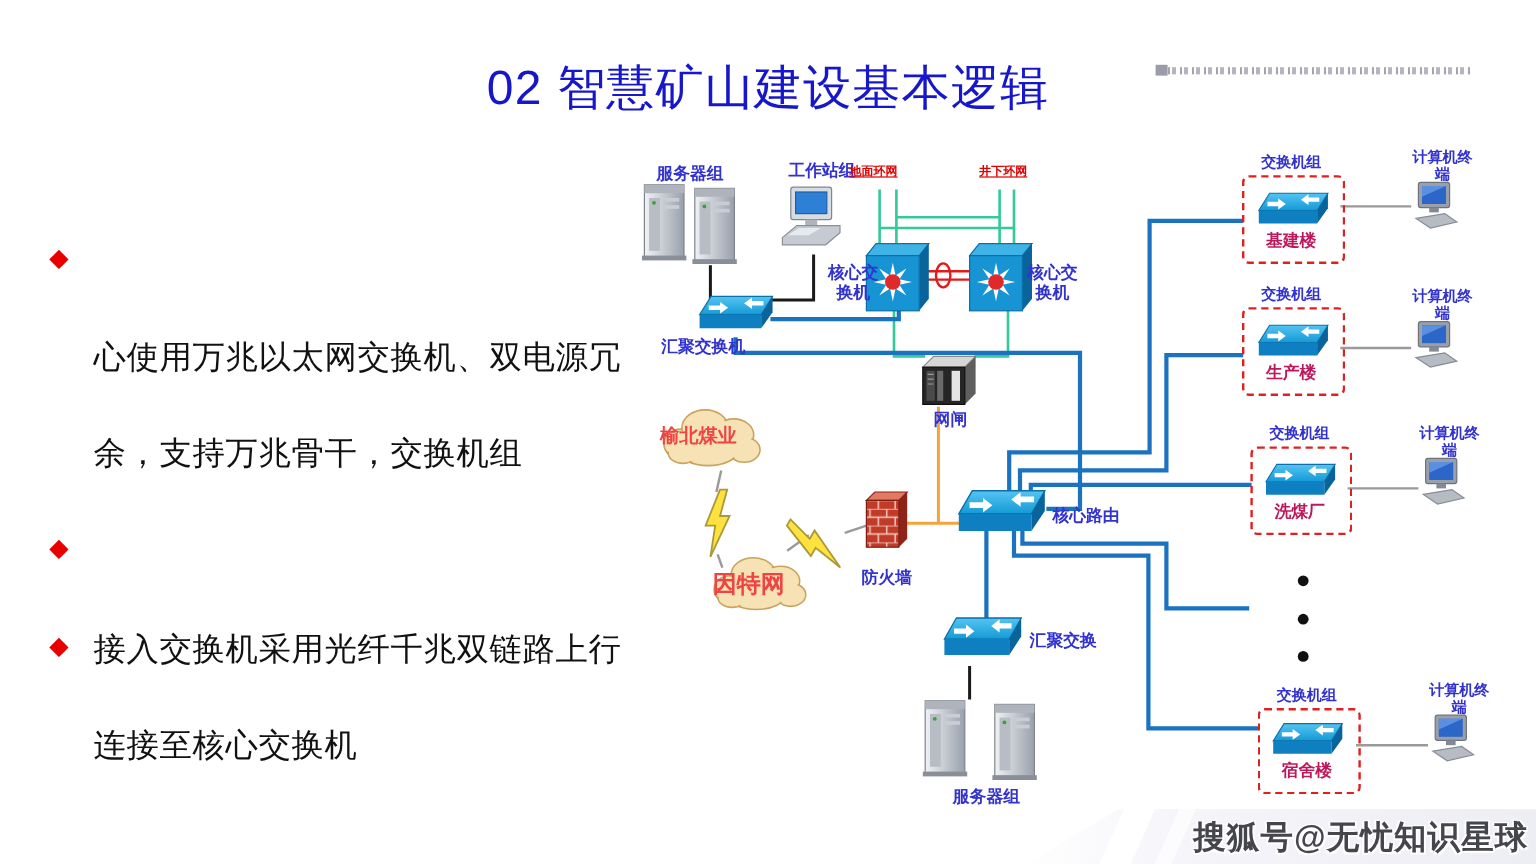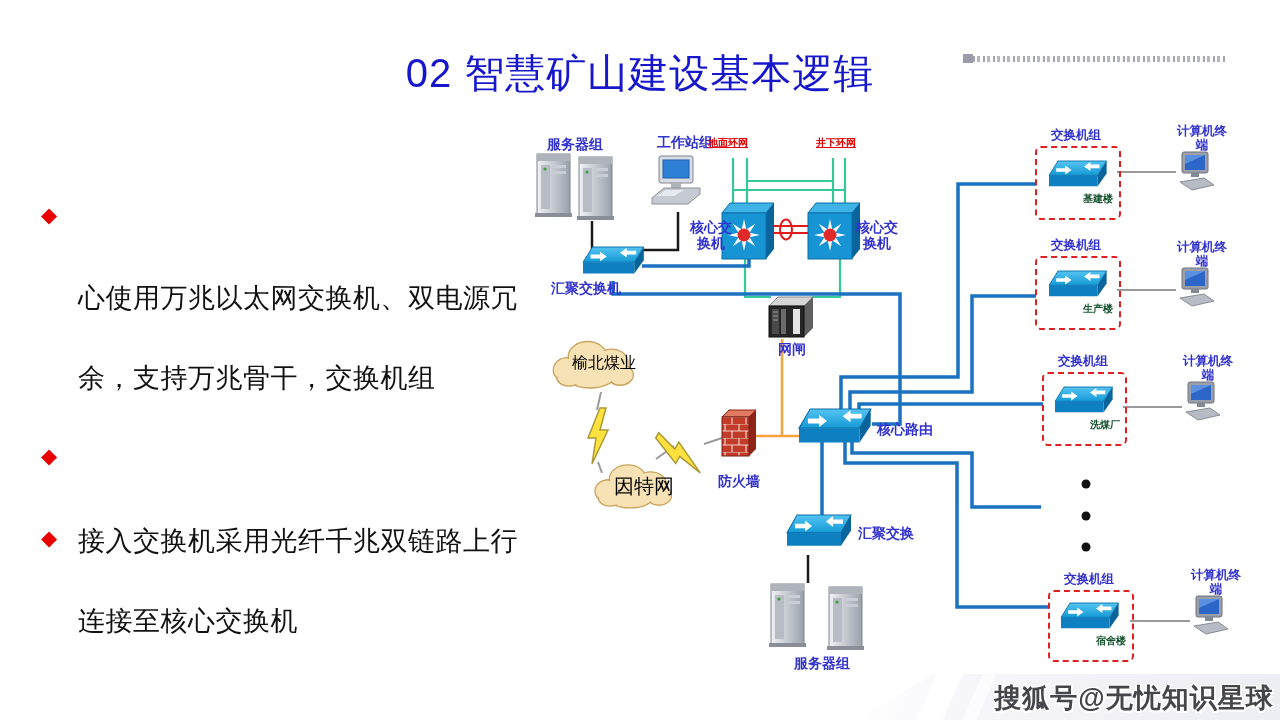--- a/index.html
+++ b/index.html
@@ -14,22 +14,22 @@
   }
   .fineprint{
     position:absolute;left:963px;top:56px;width:262px;height:6px;z-index:2;opacity:.55;
     background:repeating-linear-gradient(90deg,#5a5a72 0 2px,transparent 2px 4px,#7a7a90 4px 7px,transparent 7px 10px);
   }
   .fineprint b{position:absolute;left:0;top:-2px;width:10px;height:9px;background:#4a4a66;display:block;}
   .diamond{position:absolute;left:41px;z-index:2;font-size:21px;color:#e80000;}
   .bline{position:absolute;left:78px;width:470px;z-index:2;font-size:27px;color:#111;letter-spacing:.5px;white-space:nowrap;}
   .lbl{position:absolute;z-index:3;font-size:14px;font-weight:bold;color:#3232cf;text-align:center;line-height:1.15;}
   .lbl-red{position:absolute;z-index:3;font-size:10px;font-weight:bold;color:#e00000;text-decoration:underline;}
-  .cloudtxt{position:absolute;z-index:3;font-weight:normal;color:#000000;text-align:right;}
-  .bname{position:absolute;z-index:3;font-size:10px;font-weight:bold;color:#14532d;text-align:right;}
+  .cloudtxt{position:absolute;z-index:3;font-weight:bold;color:#ef4444;text-align:left;}
+  .bname{position:absolute;z-index:3;font-size:14px;font-weight:bold;color:#be185d;text-align:center;}
   .dashbox{position:absolute;z-index:2;border:2px dashed #e02020;border-radius:6px;background:transparent;}
   .band{
     position:absolute;left:856px;top:674px;width:424px;height:46px;z-index:1;
     background:linear-gradient(100deg,#ffffff 0%,#f4f4f9 35%,#ededf4 100%);
     clip-path:polygon(0 100%,18% 0,100% 0,100% 100%);
   }
   .band .s1,.band .s2{position:absolute;top:-4px;height:56px;width:26px;background:#ffffff;transform:skewX(-24deg);}
   .band .s1{left:70px;} .band .s2{left:116px;width:14px;opacity:.7;}
   .wmark{
     position:absolute;left:988px;top:680px;width:292px;z-index:3;text-align:center;

